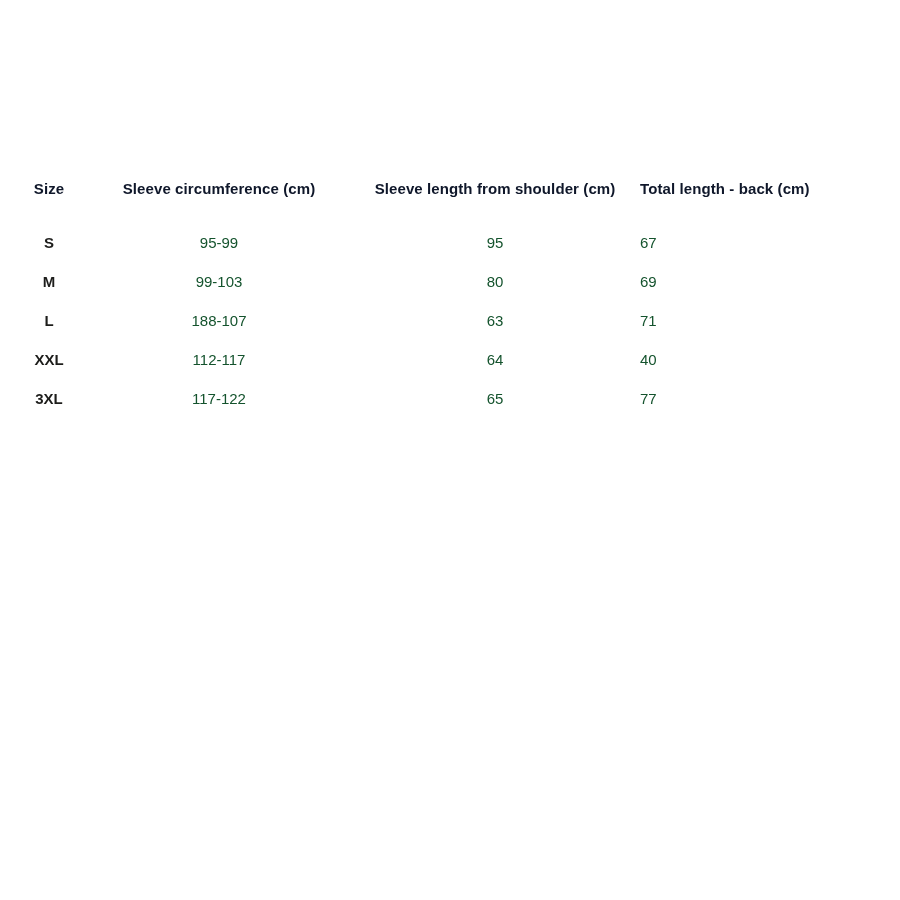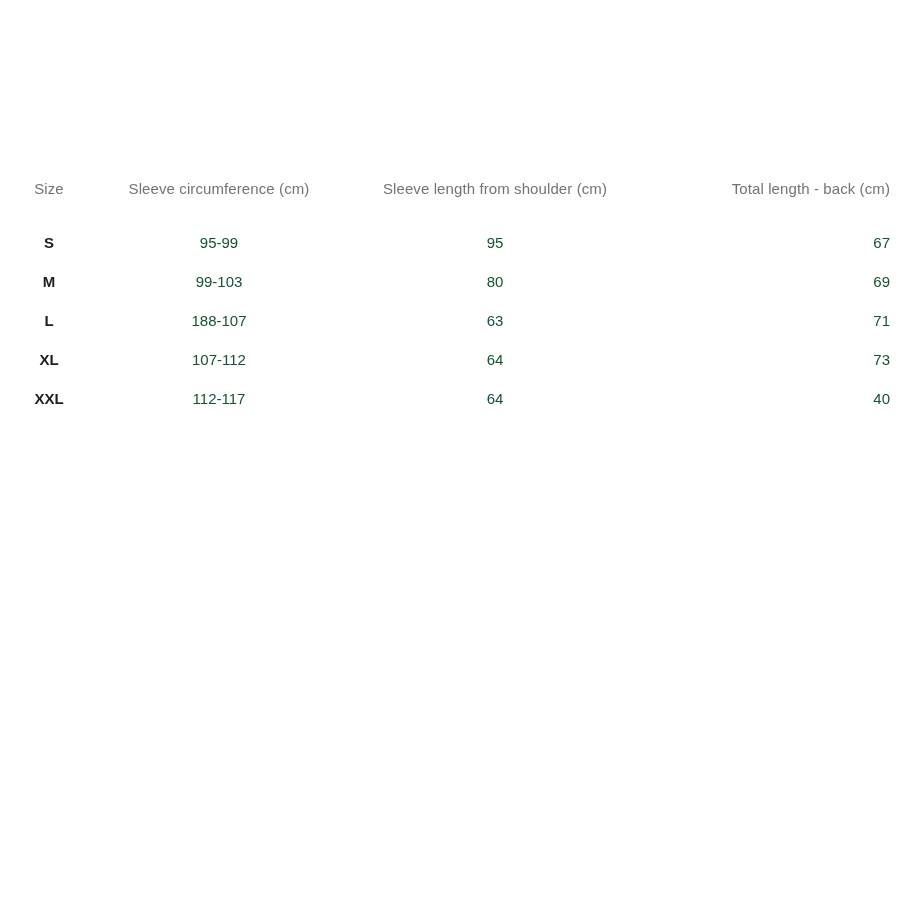--- a/index.html
+++ b/index.html
@@ -31,22 +31,22 @@
 
   table.size-table {
     width: 880px;
     margin: 0 10px;
     border-collapse: collapse;
     table-layout: fixed;
   }
 
   table.size-table th {
     font-size: 15px;
-    font-weight: normal;
-    color: #737373;
+    font-weight: bold;
+    color: #0f172a;
     padding: 0 0 26px 0;
     letter-spacing: 0.1px;
   }
 
   table.size-table td {
     font-size: 15px;
     font-weight: normal;
     color: #14532d;
     padding: 11px 0;
   }
@@ -73,21 +73,21 @@
   table.size-table th.col-sleeve,
   table.size-table td.col-sleeve {
     width: 290px;
     text-align: center;
   }
 
   
   table.size-table th.col-total,
   table.size-table td.col-total {
     width: 250px;
-    text-align: right;
+    text-align: left;
   }
 </style>
 </head>
 <body>
 
 <div class="page">
   <div class="size-table-wrap">
     <table class="size-table">
       <thead>
         <tr>
@@ -110,27 +110,27 @@
           <td class="col-sleeve">80</td>
           <td class="col-total">69</td>
         </tr>
         <tr>
           <td class="col-size">L</td>
           <td class="col-chest">188-107</td>
           <td class="col-sleeve">63</td>
           <td class="col-total">71</td>
         </tr>
         <tr>
-          <td class="col-size">XL</td>
-          <td class="col-chest">107-112</td>
-          <td class="col-sleeve">64</td>
-          <td class="col-total">73</td>
-        </tr>
-        <tr>
           <td class="col-size">XXL</td>
           <td class="col-chest">112-117</td>
           <td class="col-sleeve">64</td>
           <td class="col-total">40</td>
+        </tr>
+        <tr>
+          <td class="col-size">3XL</td>
+          <td class="col-chest">117-122</td>
+          <td class="col-sleeve">65</td>
+          <td class="col-total">77</td>
         </tr>
       </tbody>
     </table>
   </div>
 </div>
 
 </body></html>

